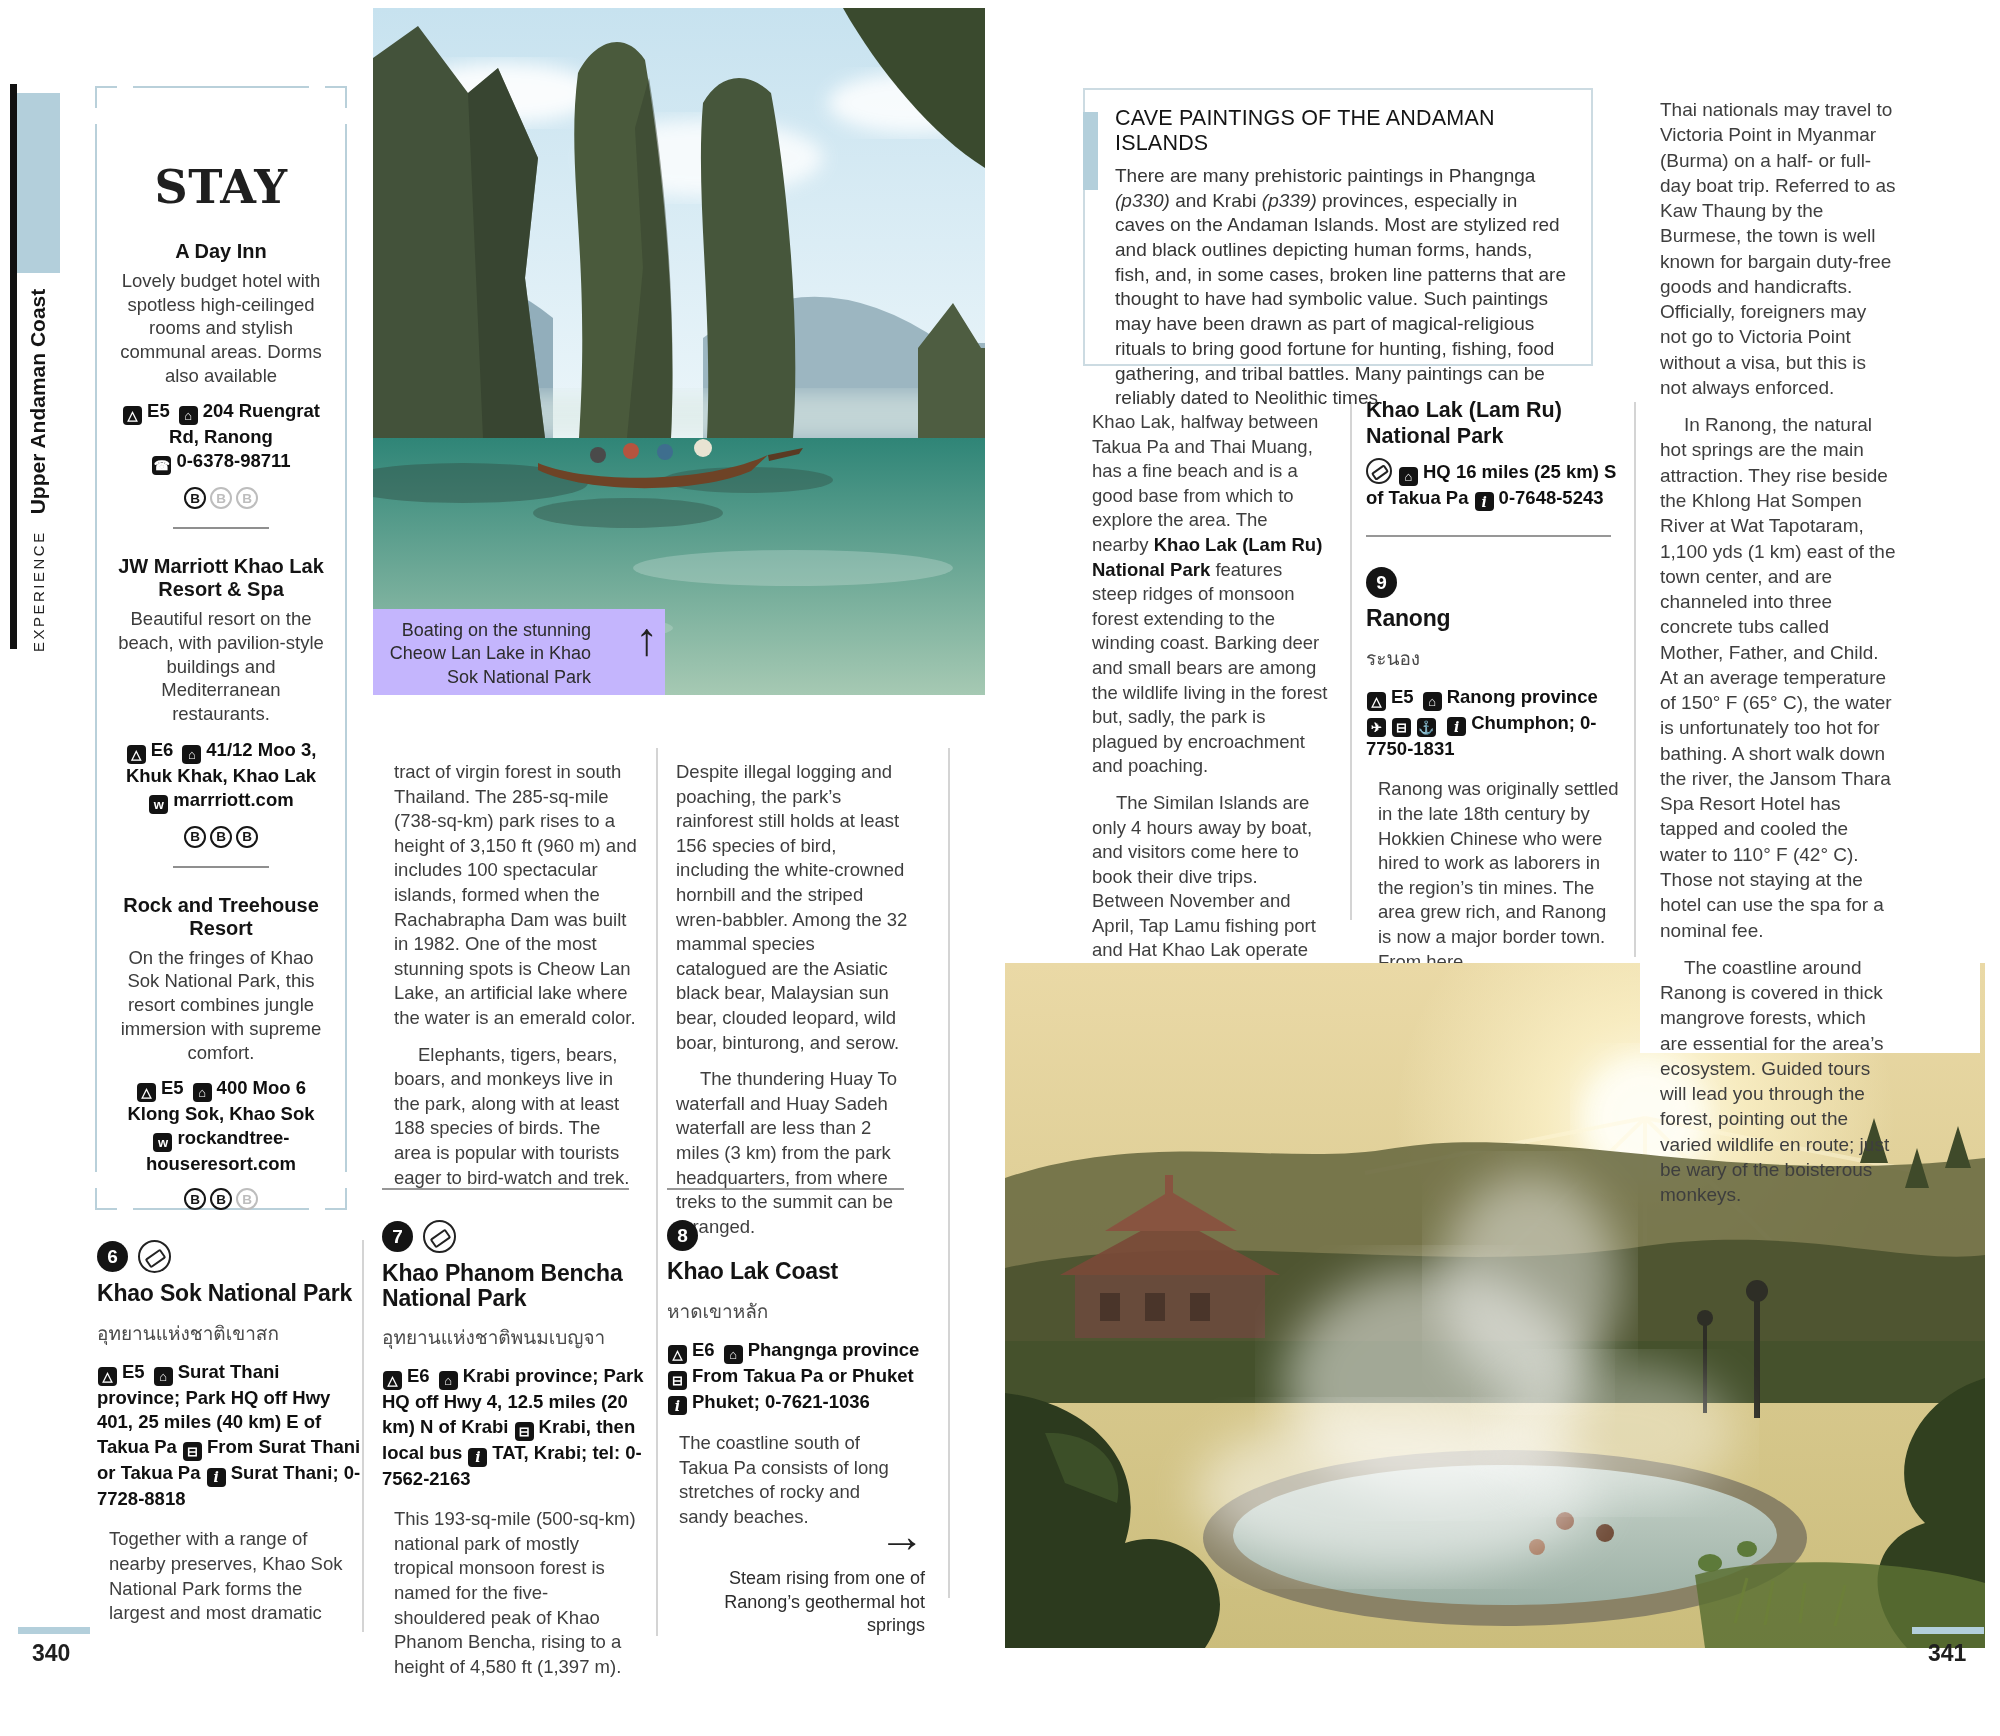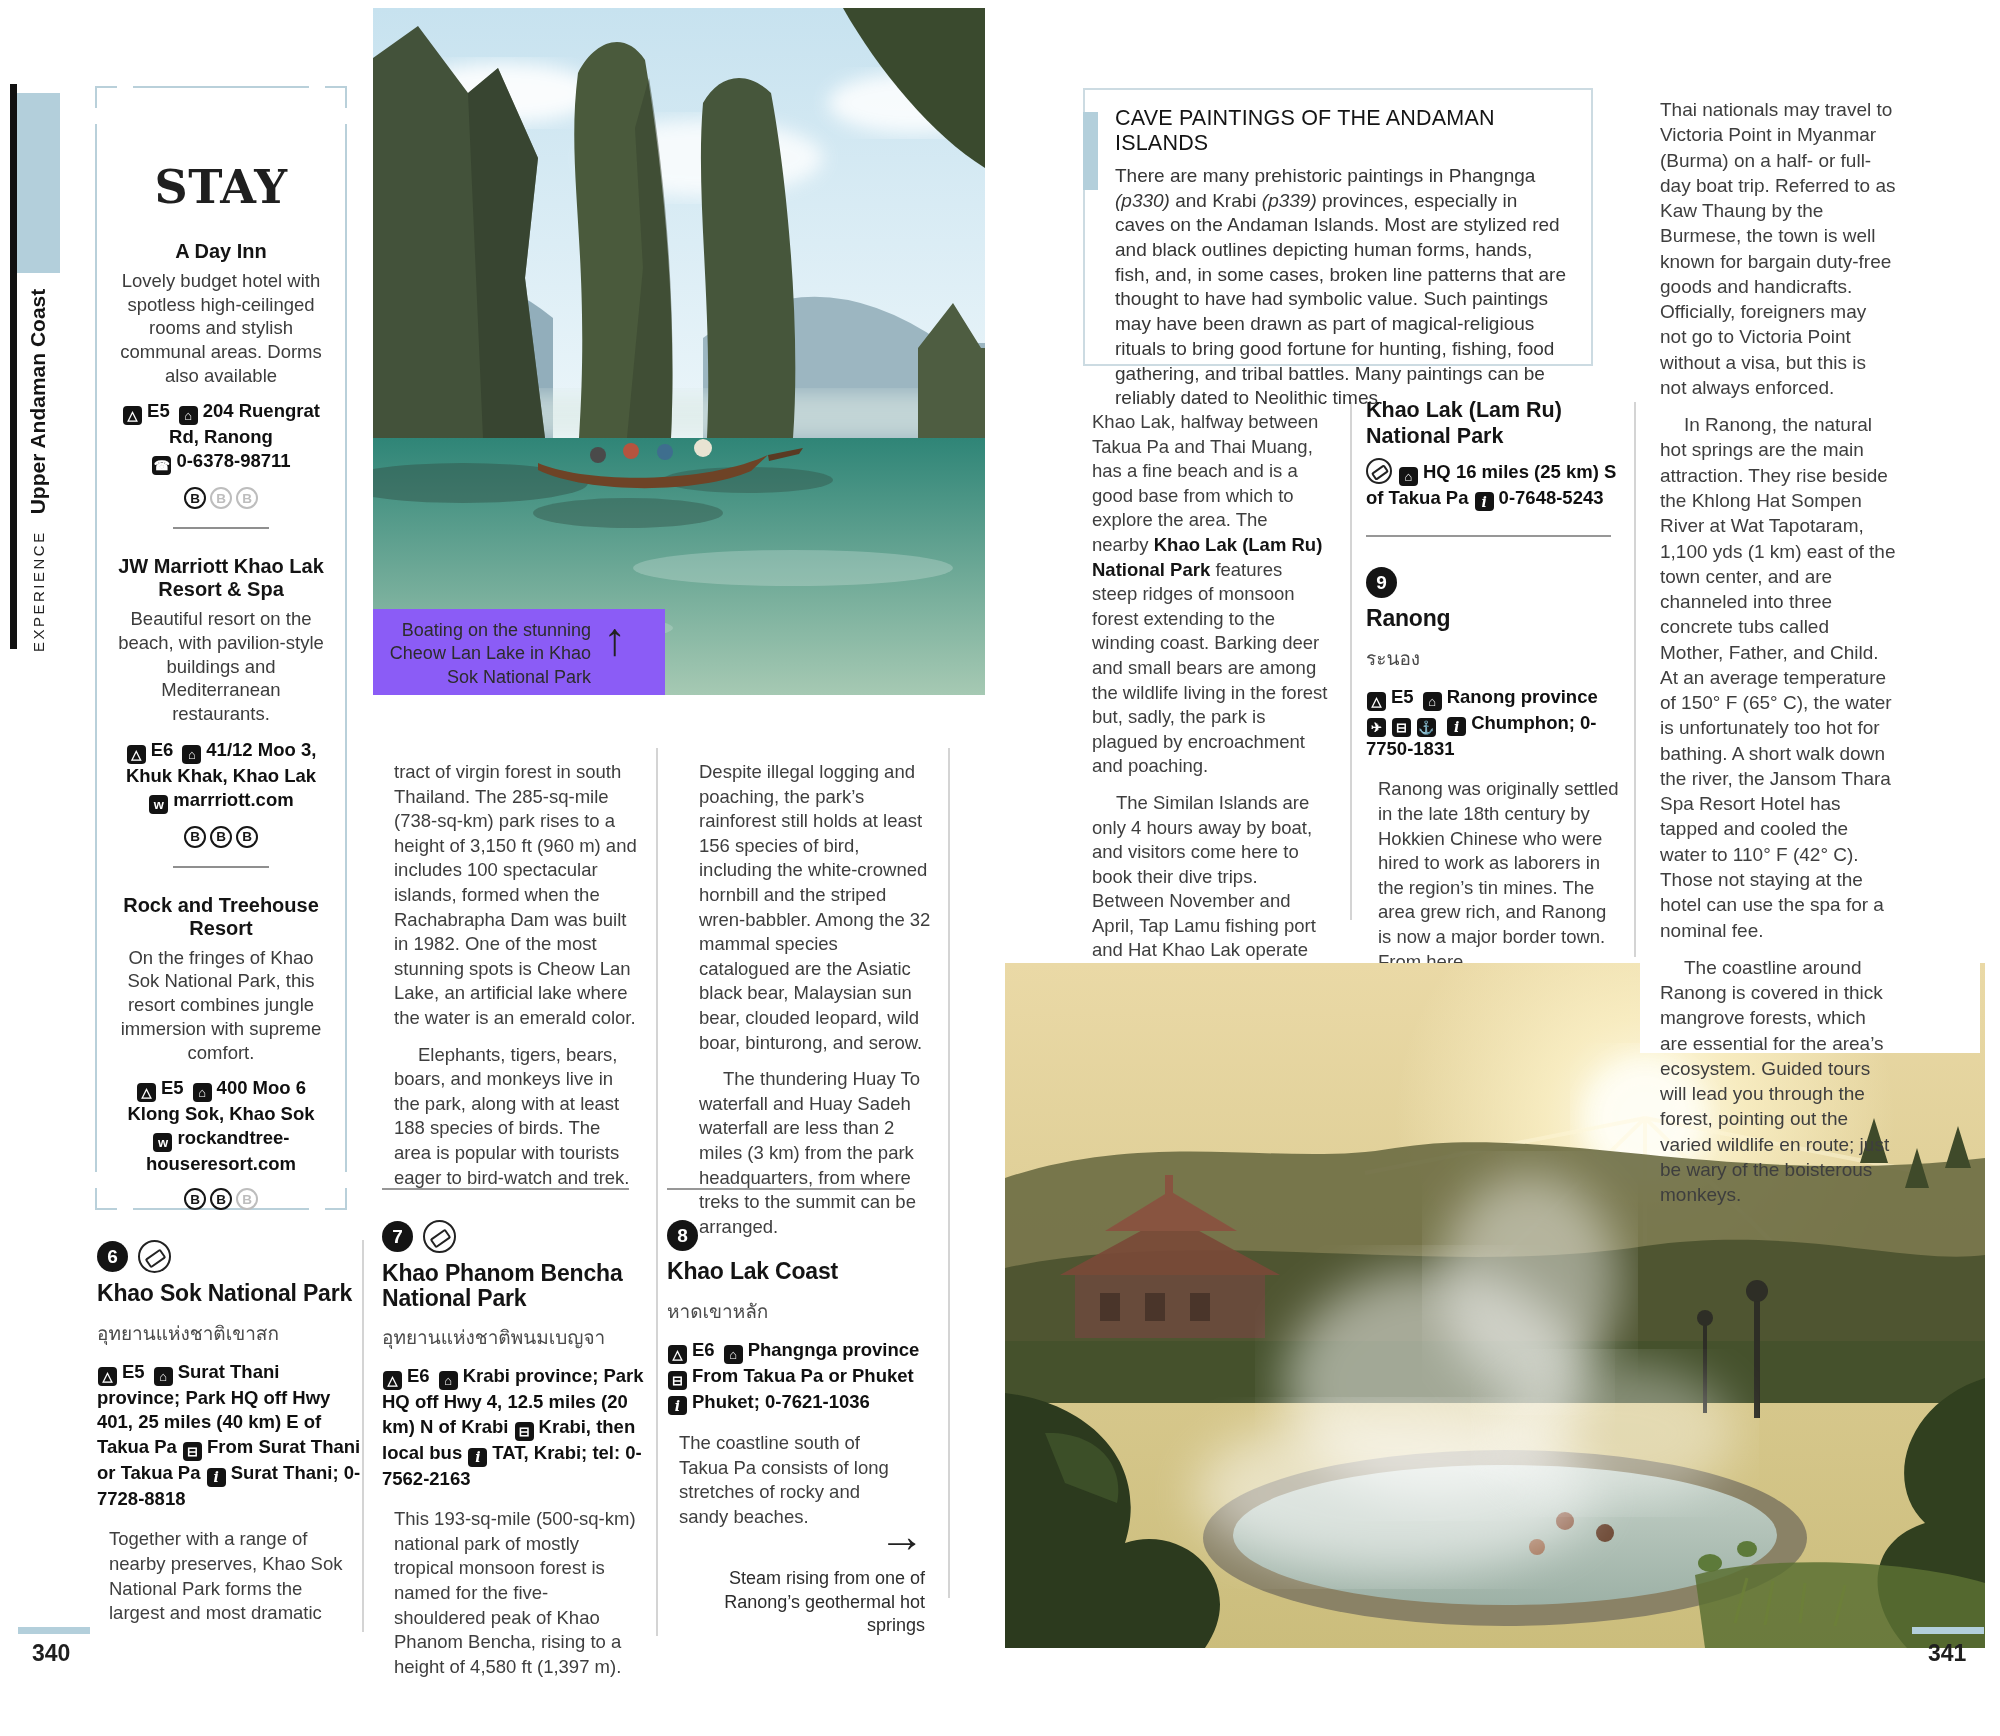--- a/index.html
+++ b/index.html
@@ -54,22 +54,22 @@
   .stay-div{width:96px;border:none;border-top:2px solid #8f8f8f;margin:18px auto}
 
   
   .vrule{position:absolute;width:2px;background:#d4d4d4}
   .sec-div{border:none;border-top:2px solid #979797;width:92%;margin:0 0 30px 0}
   .caption{font-size:18px;color:#2c2c2c;line-height:1.3;text-align:right}
 
   
   .photo-lake{left:373px;top:8px;width:612px;height:687px}
   .photo-lake svg{display:block;width:100%;height:100%}
-  .lake-cap{position:absolute;left:0;bottom:0;width:292px;height:86px;background:#8b5cf6;box-sizing:border-box;
-            display:flex;align-items:flex-start;justify-content:flex-start;gap:12px;padding:10px 7px 0 12px}
+  .lake-cap{position:absolute;left:0;bottom:0;width:292px;height:86px;background:#c4b5fd;box-sizing:border-box;
+            display:flex;align-items:flex-start;justify-content:space-between;gap:12px;padding:10px 7px 0 12px}
   .photo-springs{left:1005px;top:963px;width:980px;height:685px}
   .photo-springs svg{display:block;width:100%;height:100%}
 
   
   .cave-box{left:1083px;top:88px;width:510px;height:278px;border:2px solid #ccdbe2;box-sizing:border-box;
             padding:16px 20px 0 30px;background:#fff}
   .cave-tab{position:absolute;left:-2px;top:22px;width:15px;height:78px;background:#b3cfdb}
   .cave-title{font-size:21.5px;font-weight:400;color:#141414;margin:0 0 8px;letter-spacing:.2px}
   .cave-body{font-size:19px;line-height:1.3;color:#363636}
   .lamru-title{font-size:21.5px;font-weight:700;color:#141414;line-height:1.2;margin:0 0 8px}
@@ -226,21 +226,21 @@
     <div class="infoline">
       <span class="isq">△</span><span class="ilbl">E6</span><span class="isq">⌂</span><span>Krabi province; Park HQ off Hwy 4, 12.5 miles (20 km) N of Krabi</span>
       <span class="isq">⊟</span><span>Krabi, then local bus</span>
       <span class="isq i-ital">i</span><span>TAT, Krabi; tel: 0-7562-2163</span>
     </div>
     <div class="body-txt">
         <p>This 193-sq-mile (500-sq-km) national park of mostly tropical monsoon forest is named for the five-shouldered peak of Khao Phanom Bencha, rising to a height of 4,580 ft (1,397 m).</p>
       </div>
   </div>
 
-  <div class="abs body-txt" style="left:687px;top:748px;width:258px">
+  <div class="abs body-txt" style="left:664px;top:748px;width:258px">
     <p>Despite illegal logging and poaching, the park’s rainforest still holds at least 156 species of bird, including the white-crowned hornbill and the striped wren-babbler. Among the 32 mammal species catalogued are the Asiatic black bear, Malaysian sun bear, clouded leopard, wild boar, binturong, and serow.</p>
     <p class="indent">The thundering Huay To waterfall and Huay Sadeh waterfall are less than 2 miles (3 km) from the park headquarters, from where treks to the summit can be arranged.</p>
   </div>
   <div class="abs" style="left:667px;top:1188px;width:258px">
     <hr class="sec-div">
     <div class="badge-row">
       <span class="num-badge">8</span>
     </div>
     <div class="h-sec">Khao Lak Coast</div>
     <div class="thai">หาดเขาหลัก</div>

